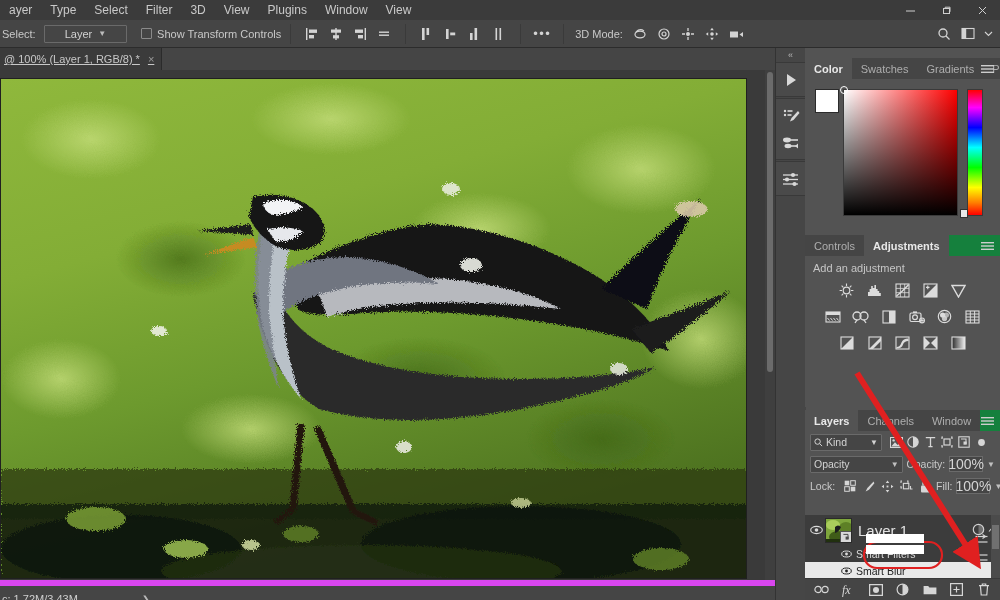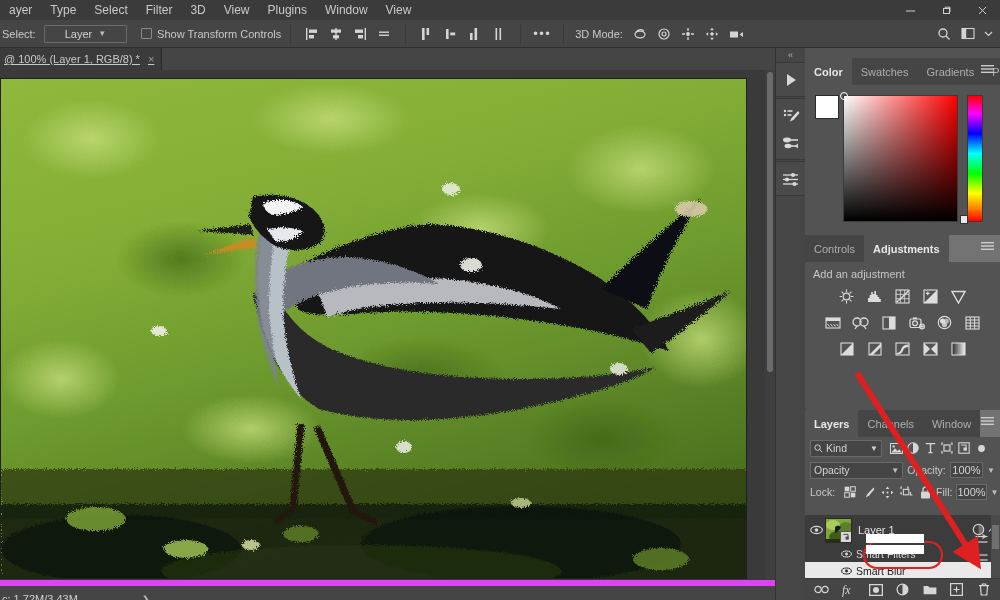--- a/index.html
+++ b/index.html
@@ -116,21 +116,21 @@
   .nd-btn {
     width: 30px; height: 27px; display: flex; align-items: center;
     justify-content: center; color: #d8d8d8;
   }
   .nd-rest { position: absolute; top: 190px; left: 0; width: 30px;
              height: 362px; background: #464646; }
 
   
   .panel { position: absolute; left: 805px; background: #535353; }
   .panel-tabs {
-    height: 27px; background: #737373; display: flex; align-items: stretch;
+    height: 21px; background: #15803d; display: flex; align-items: stretch;
     position: relative;
   }
   .ptab {
     padding: 0 9px; display: flex; align-items: center; font-size: 11px;
     color: #aeaeae; background: #454545;
   }
   .ptab.active { background: #535353; color: #e8e8e8; font-weight: bold; }
   .pmenu {
     position: absolute; right: 6px; top: 0; height: 22px;
     display: flex; align-items: center; color: #cdcdcd;
@@ -198,21 +198,21 @@
              justify-content: center; color: #d6d6d6; }
   .blend-sel {
     width: 95px; height: 17px; background: #454545; border: 1px solid #6a6a6a;
     border-radius: 1px; display: flex; align-items: center; padding: 0 3px;
     font-size: 10.5px; color: #d2d2d2; justify-content: space-between;
   }
   .small-lbl { font-size: 10.5px; color: #c9c9c9; }
   .num-box {
     width: 34px; height: 16px; background: #454545; border: 1px solid #6a6a6a;
     display: flex; align-items: center; justify-content: center;
-    font-size: 11px; color: #d4d4d4;
+    font-size: 14px; color: #d4d4d4;
   }
   .cv-btn { font-size: 8px; color: #c0c0c0; }
   .lock-icons { display: flex; align-items: center; gap: 6px; margin-left: 4px; }
   .lock-ic { width: 13px; height: 14px; display: flex; align-items: center;
              justify-content: center; color: #d6d6d6; }
 
   .layers-list {
     position: absolute; left: 0; top: 105px; width: 195px; height: 63px;
     background: #3c3c3c; overflow: hidden;
   }
@@ -221,21 +221,21 @@
          color: #d9d9d9; }
   .thumb-box {
     width: 27px; height: 25px; border: 1px solid #2a2a2a; position: relative;
     background: linear-gradient(150deg,#7ca33a 0%,#9bbf49 35%,#4e6b25 70%,#2d3d16 100%);
     overflow: hidden; flex: none;
   }
   .thumb-box .so-badge {
     position: absolute; right: 0; bottom: 0; width: 11px; height: 11px;
     background: #d8d8d8; border-left: 1px solid #555; border-top: 1px solid #555;
   }
-  .layer-name { margin-left: 6px; font-size: 11px; color: #e2e2e2; }
+  .layer-name { margin-left: 6px; font-size: 15px; color: #e2e2e2; }
   .layer-right { margin-left: auto; display: flex; align-items: center; gap: 3px;
                  padding-right: 2px; }
   .so-ic { color: #d0d0d0; }
 
   .filter-item {
     display: flex; align-items: center; height: 17px; padding-left: 36px;
     font-size: 10.5px; color: #dcdcdc;
   }
   .filter-item.selected { background: #e9e9e9; color: #222; }
   .filter-item .f-eye { width: 15px; display: flex; align-items: center; }

